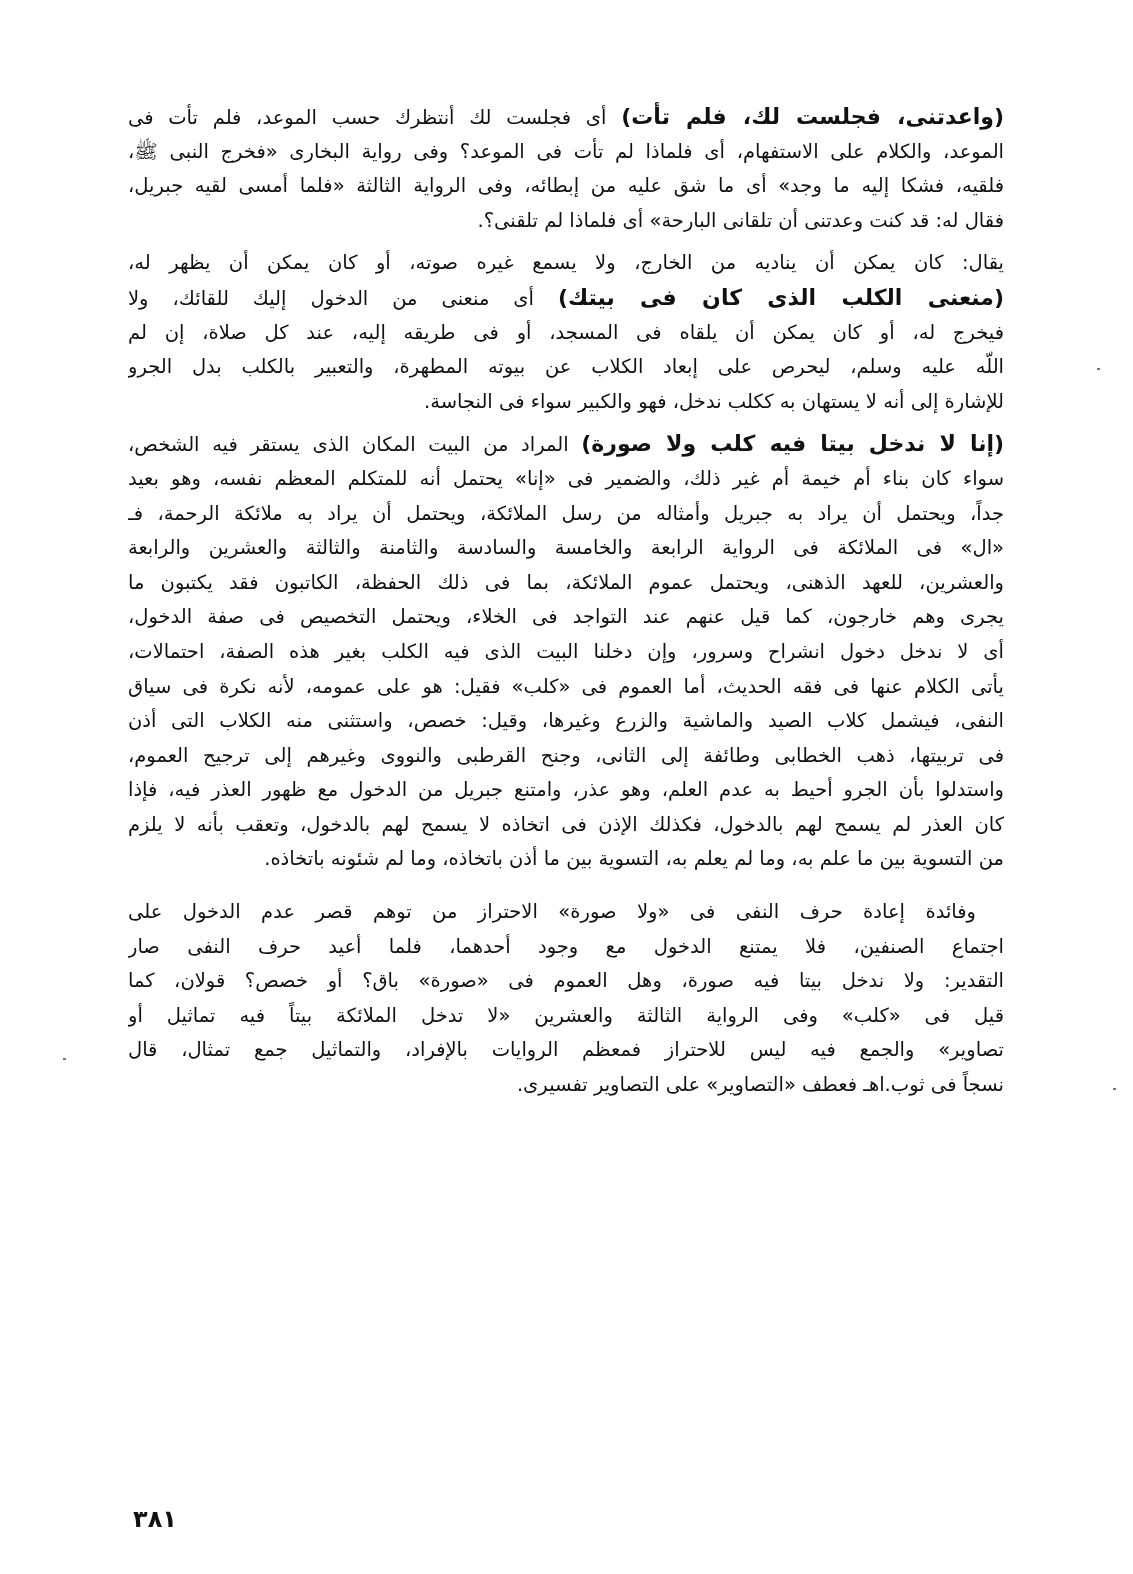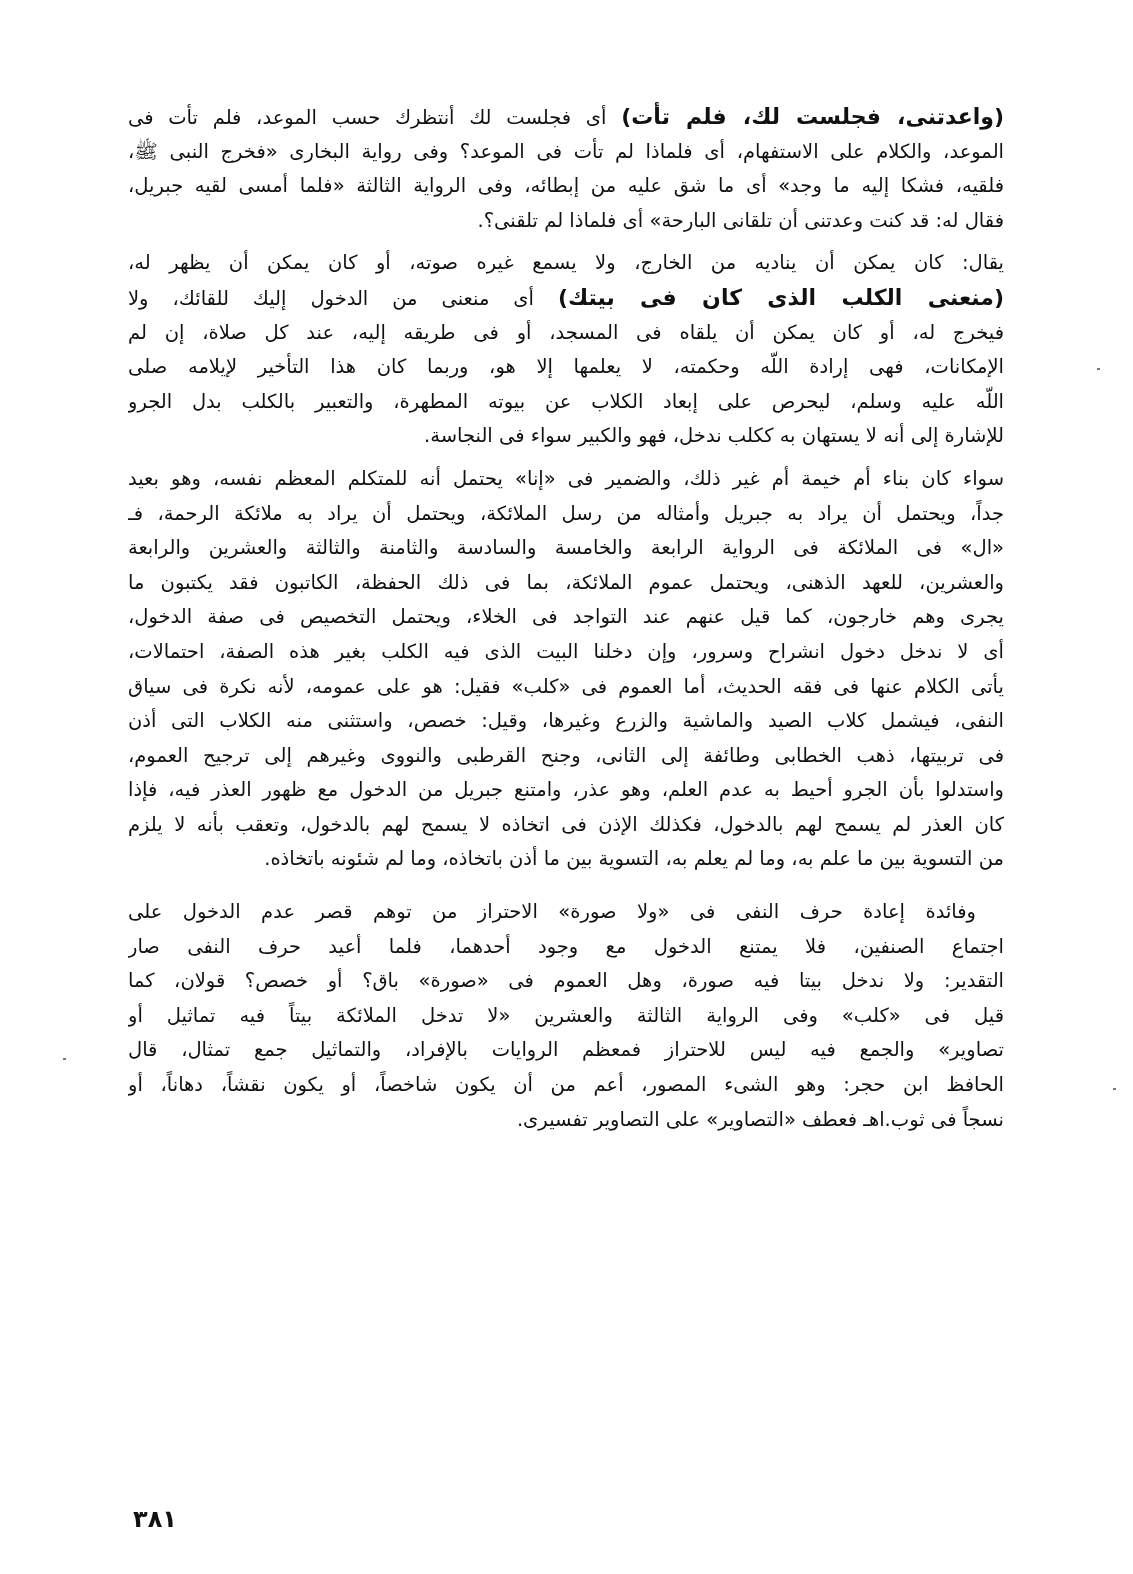--- a/index.html
+++ b/index.html
@@ -32,26 +32,26 @@
     <span class="line"><span class="head">(واعدتنى، فجلست لك، فلم تأت)</span><span> أى فجلست لك أنتظرك حسب الموعد، فلم تأت فى</span></span>
     <span class="line">الموعد، والكلام على الاستفهام، أى فلماذا لم تأت فى الموعد؟ وفى رواية البخارى «فخرج النبى ﷺ،</span>
     <span class="line">فلقيه، فشكا إليه ما وجد» أى ما شق عليه من إبطائه، وفى الرواية الثالثة «فلما أمسى لقيه جبريل،</span>
     <span class="line last">فقال له: قد كنت وعدتنى أن تلقانى البارحة» أى فلماذا لم تلقنى؟.</span>
   </div>
 
   <div class="para">
     <span class="line">يقال: كان يمكن أن يناديه من الخارج، ولا يسمع غيره صوته، أو كان يمكن أن يظهر له،</span>
     <span class="line"><span class="head">(منعنى الكلب الذى كان فى بيتك)</span><span> أى منعنى من الدخول إليك للقائك، ولا</span></span>
     <span class="line">فيخرج له، أو كان يمكن أن يلقاه فى المسجد، أو فى طريقه إليه، عند كل صلاة، إن لم</span>
-    <span class="line">الإمكانات، فهى إرادة اللّه وحكمته، لا يعلمها إلا هو، وربما كان هذا التأخير لإيلامه صلى</span>
     <span class="line">اللّه عليه وسلم، ليحرص على إبعاد الكلاب عن بيوته المطهرة، والتعبير بالكلب بدل الجرو</span>
     <span class="line last">للإشارة إلى أنه لا يستهان به ككلب ندخل، فهو والكبير سواء فى النجاسة.</span>
   </div>
 
   <div class="para">
+    <span class="line"><span class="head">(إنا لا ندخل بيتا فيه كلب ولا صورة)</span><span> المراد من البيت المكان الذى يستقر فيه الشخص،</span></span>
     <span class="line">سواء كان بناء أم خيمة أم غير ذلك، والضمير فى «إنا» يحتمل أنه للمتكلم المعظم نفسه، وهو بعيد</span>
     <span class="line">جداً، ويحتمل أن يراد به جبريل وأمثاله من رسل الملائكة، ويحتمل أن يراد به ملائكة الرحمة، فـ</span>
     <span class="line">«ال» فى الملائكة فى الرواية الرابعة والخامسة والسادسة والثامنة والثالثة والعشرين والرابعة</span>
     <span class="line">والعشرين، للعهد الذهنى، ويحتمل عموم الملائكة، بما فى ذلك الحفظة، الكاتبون فقد يكتبون ما</span>
     <span class="line">يجرى وهم خارجون، كما قيل عنهم عند التواجد فى الخلاء، ويحتمل التخصيص فى صفة الدخول،</span>
     <span class="line">أى لا ندخل دخول انشراح وسرور، وإن دخلنا البيت الذى فيه الكلب بغير هذه الصفة، احتمالات،</span>
     <span class="line">يأتى الكلام عنها فى فقه الحديث، أما العموم فى «كلب» فقيل: هو على عمومه، لأنه نكرة فى سياق</span>
     <span class="line">النفى، فيشمل كلاب الصيد والماشية والزرع وغيرها، وقيل: خصص، واستثنى منه الكلاب التى أذن</span>
     <span class="line">فى تربيتها، ذهب الخطابى وطائفة إلى الثانى، وجنح القرطبى والنووى وغيرهم إلى ترجيح العموم،</span>
     <span class="line">واستدلوا بأن الجرو أحيط به عدم العلم، وهو عذر، وامتنع جبريل من الدخول مع ظهور العذر فيه، فإذا</span>
@@ -60,21 +60,20 @@
   </div>
 
   <div class="p-gap"></div>
 
   <div class="para">
     <span class="line indent">وفائدة إعادة حرف النفى فى «ولا صورة» الاحتراز من توهم قصر عدم الدخول على</span>
     <span class="line">اجتماع الصنفين، فلا يمتنع الدخول مع وجود أحدهما، فلما أعيد حرف النفى صار</span>
     <span class="line">التقدير: ولا ندخل بيتا فيه صورة، وهل العموم فى «صورة» باق؟ أو خصص؟ قولان، كما</span>
     <span class="line">قيل فى «كلب» وفى الرواية الثالثة والعشرين «لا تدخل الملائكة بيتاً فيه تماثيل أو</span>
     <span class="line">تصاوير» والجمع فيه ليس للاحتراز فمعظم الروايات بالإفراد، والتماثيل جمع تمثال، قال</span>
-    <span class="line">الحافظ ابن حجر: وهو الشىء المصور، أعم من أن يكون شاخصاً، أو يكون نقشاً، دهاناً، أو</span>
     <span class="line last">نسجاً فى ثوب.اهـ فعطف «التصاوير» على التصاوير تفسيرى.</span>
   </div>
 
 </div>
 
 <div class="page-number">٣٨١</div>
 
 <div class="margin-mark" style="left:1097px; top:368px;"></div>
 <div class="margin-mark" style="left:1113px; top:1088px;"></div>
 <div class="margin-mark" style="left:63px; top:1058px;"></div>

